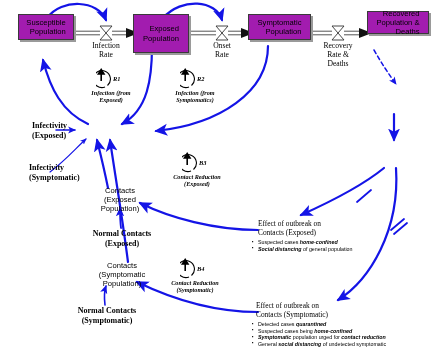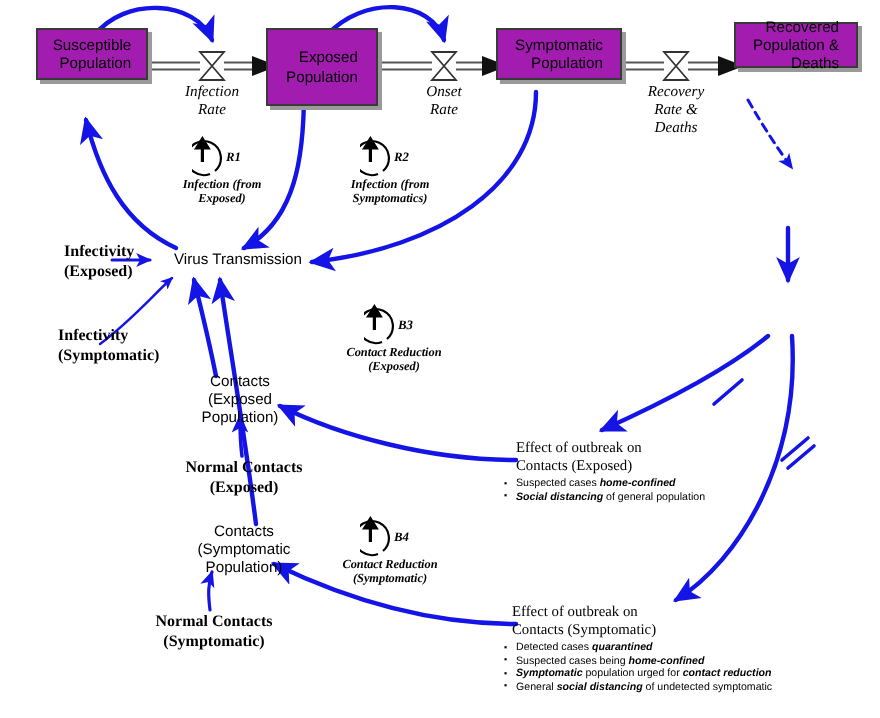--- a/index.html
+++ b/index.html
@@ -56,21 +56,20 @@
   
   .flowlab{
     position:absolute;
     color:#000;
     font-family:"Liberation Serif", serif;
     font-size:7.6px;
     line-height:8.8px;
     text-align:center;
     white-space:pre-line;
     z-index:6;
-    font-style:italic;
   }
   
   .param{
     position:absolute;
     color:#000;
     font-family:"Liberation Serif", serif;
     font-weight:bold;
     font-size:8px;
     line-height:10px;
     text-align:center;
@@ -212,21 +211,20 @@
   <div class="flowlab" style="left:76px;top:42px;width:60px;">Infection
 Rate</div>
 
   <div class="flowlab" style="left:192px;top:42px;width:60px;">Onset
 Rate</div>
 
   <div class="flowlab" style="left:308px;top:42px;width:60px;">Recovery
 Rate &amp;
 Deaths</div>
 
-  <div class="var" style="left:73px;top:125px;width:92px;">Virus Transmission</div>
 
   <div class="var" style="left:87px;top:186px;width:66px;">Contacts
 (Exposed
 Population)</div>
 
   <div class="var" style="left:84px;top:261px;width:76px;">Contacts
 (Symptomatic
 Population)</div>
 
 

